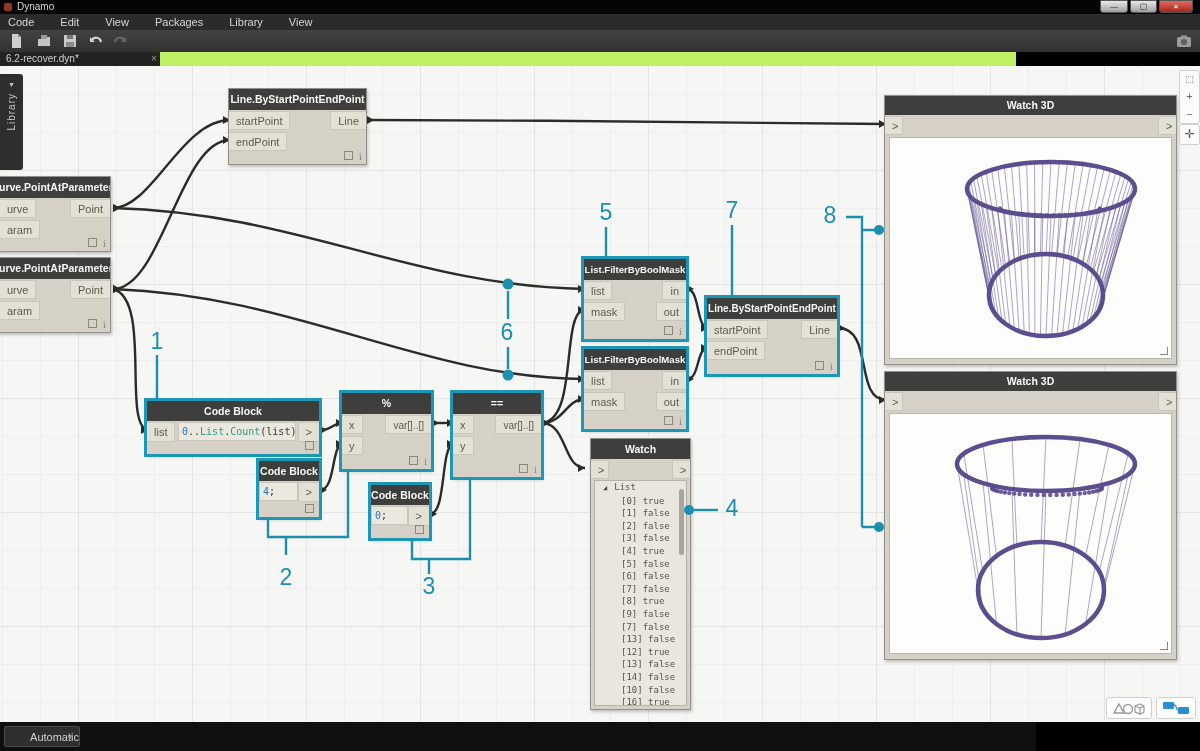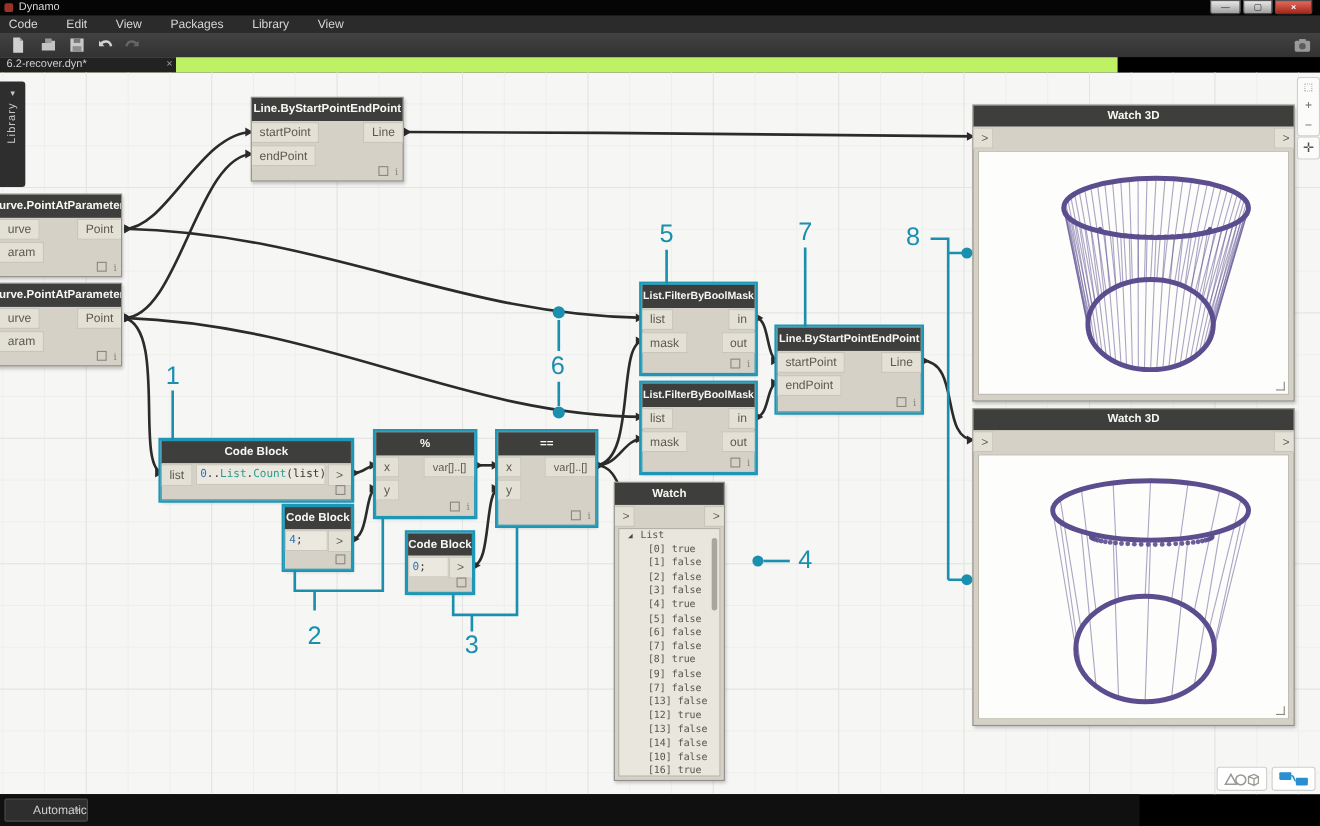--- a/index.html
+++ b/index.html
@@ -309,21 +309,21 @@
 
   <div class="node sel" style="left:706px;top:231px;width:132px;height:78px">
     <div class="ntitle" style="font-size:10px">Line.ByStartPointEndPoint</div>
     <span class="chip in" style="top:22px">startPoint</span>
     <span class="chip in" style="top:43px">endPoint</span>
     <span class="chip out" style="top:22px">Line</span>
     <span class="lace"></span>
       <span class="imark">i</span>
   </div>
 
-  <div class="node" style="left:558px;top:372px;width:101px;height:272px;z-index:2">
+  <div class="node" style="left:590px;top:372px;width:101px;height:272px;z-index:2">
     <div class="ntitle small">Watch</div>
     <span class="chip in" style="top:21px;width:18px">&gt;</span>
     <span class="chip out" style="top:21px;width:18px">&gt;</span>
     <div class="watch-body">
       <div id="watch-list">
           <div class="w-row root"><span class="tri">◢</span>List</div>
           <div class="w-row">[0] true</div>
           <div class="w-row">[1] false</div>
           <div class="w-row">[2] false</div>
           <div class="w-row">[3] false</div>

